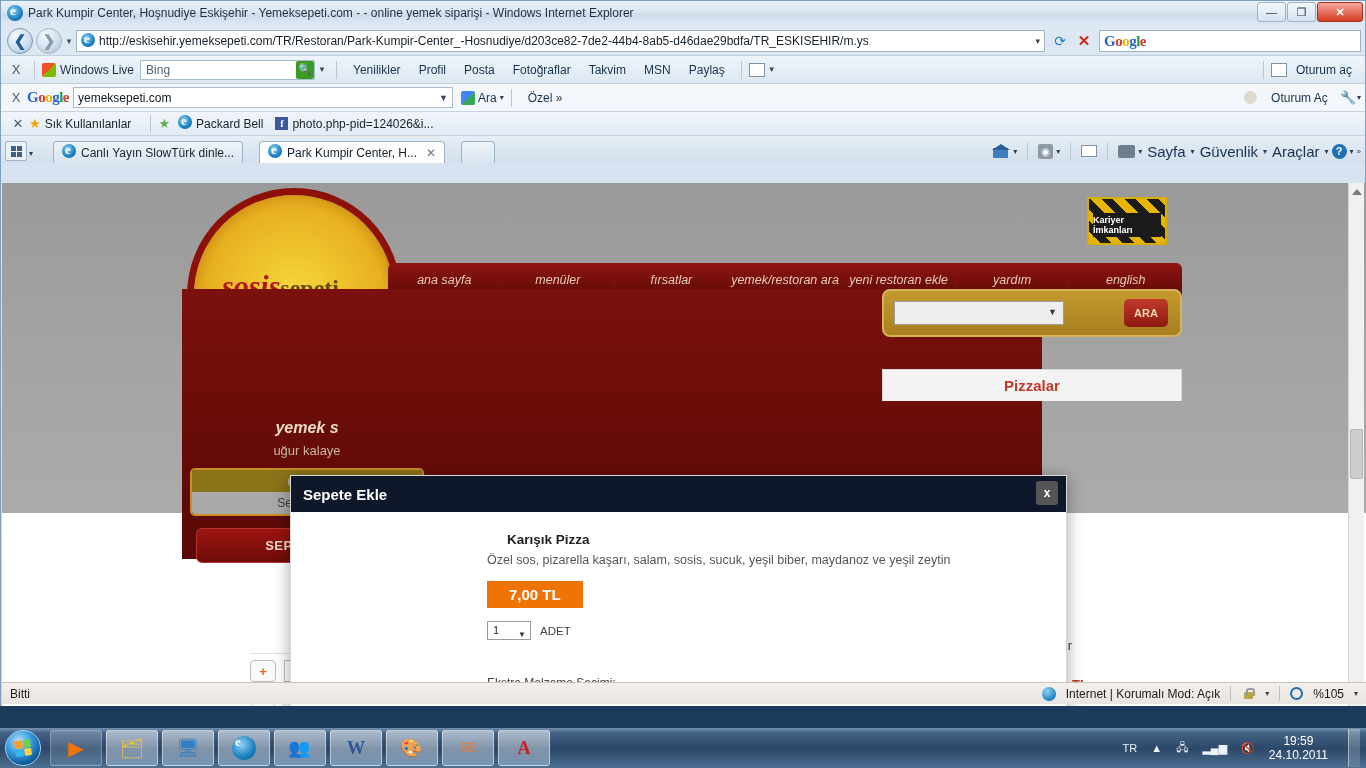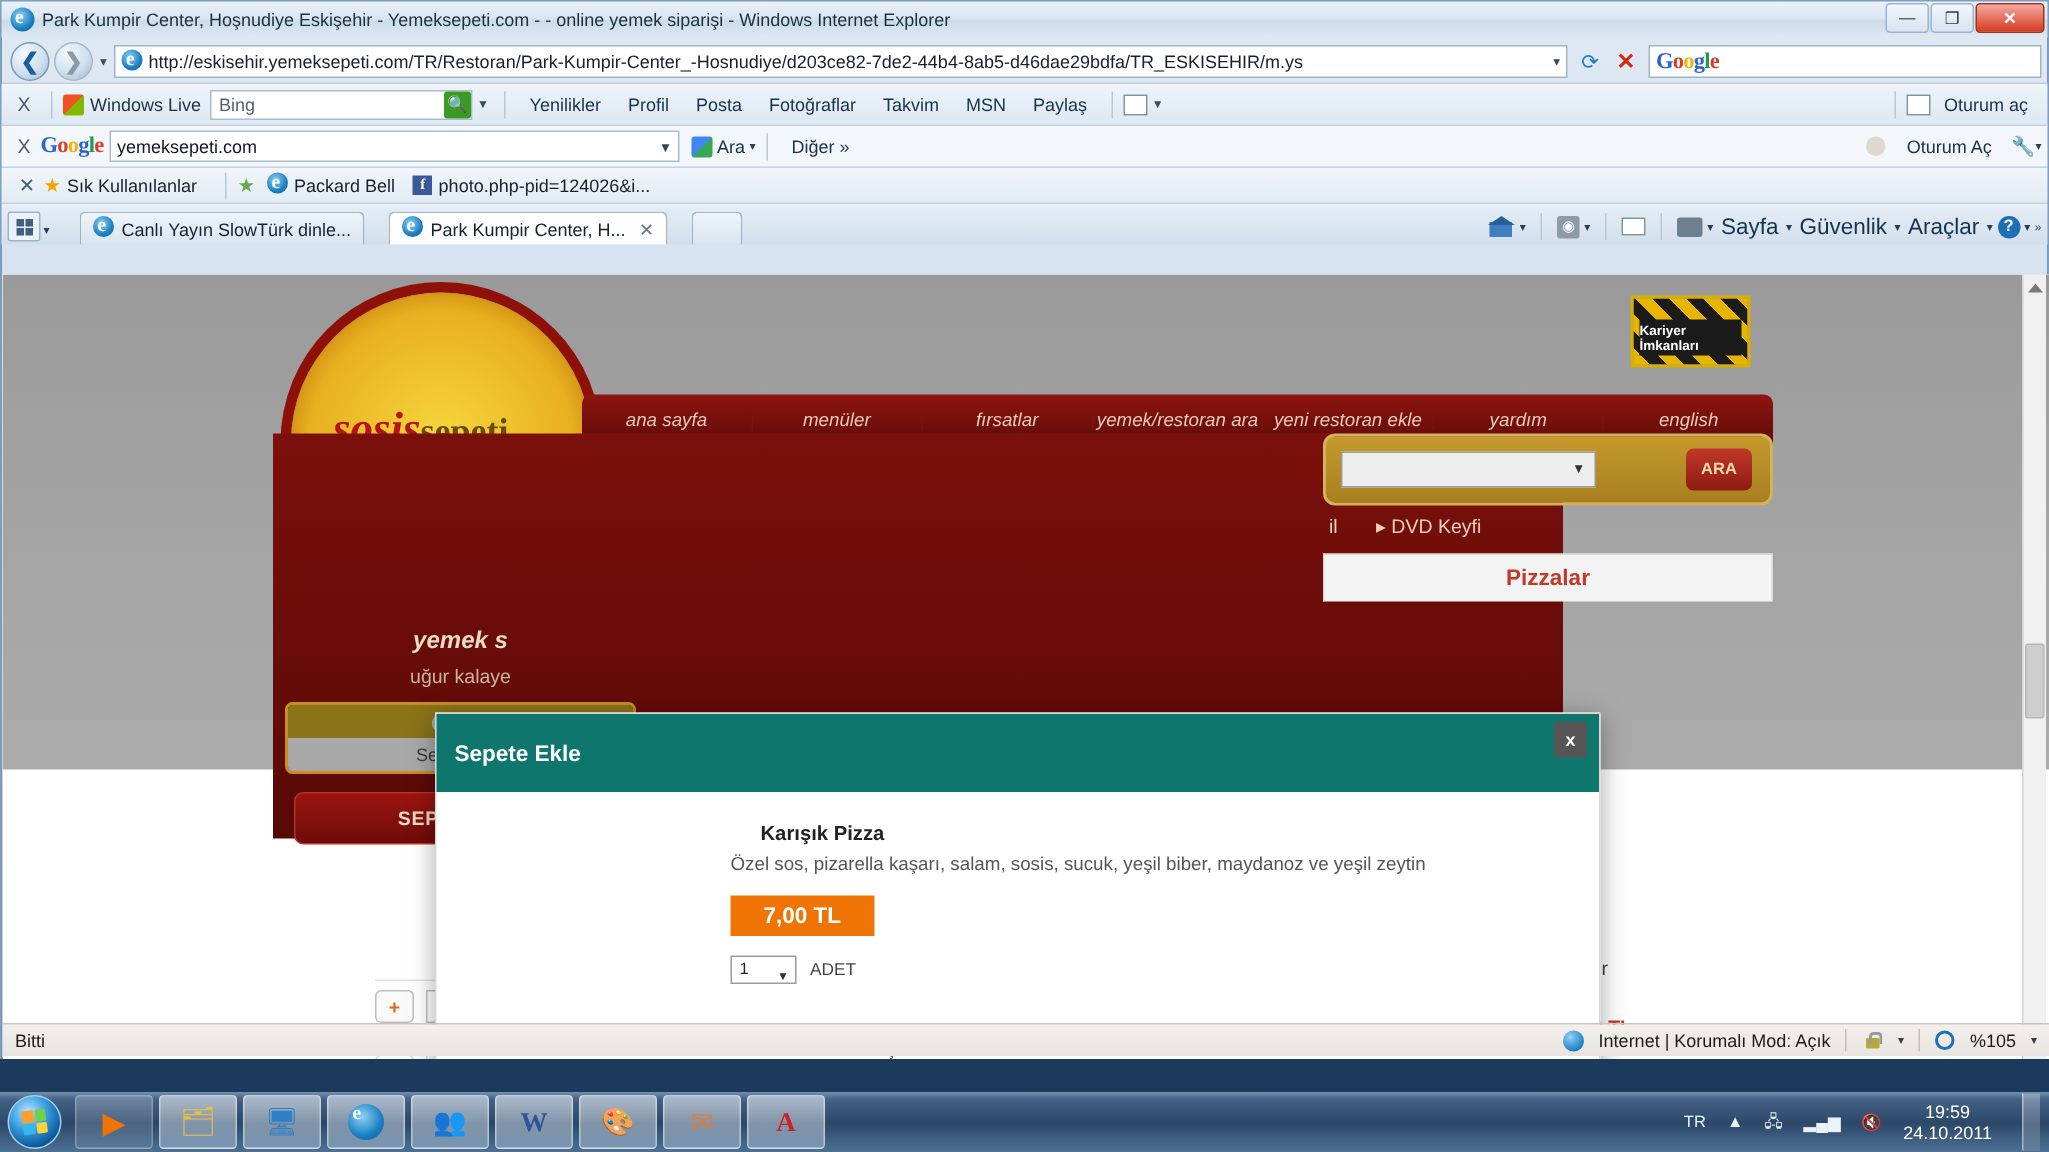--- a/index.html
+++ b/index.html
@@ -215,21 +215,21 @@
   .ml-row{display:flex;gap:8px;align-items:flex-start;padding:6px 0;border-top:1px solid #e2e2e2;}
   .ml-plus{width:26px;height:22px;border:1px solid #bdbdbd;border-radius:4px;color:#e0651b;
     display:flex;align-items:center;justify-content:center;font-weight:bold;background:#fafafa;}
   .ml-qty{width:26px;height:22px;border:1px solid #bdbdbd;background:#fff;text-align:center;line-height:20px;}
   .ml-name{color:#c0392b;font-weight:bold;text-decoration:underline;}
   .ml-price{color:#e0651b;font-weight:bold;}
 
   
   #modal{position:absolute;left:288px;top:292px;width:777px;height:375px;background:#fff;
     border:1px solid #d8d8d8;box-shadow:0 3px 16px rgba(0,0,0,.35);}
-  .modal-hd{height:52px;background:#0f766e;display:flex;align-items:center;padding:0 12px;position:relative;}
+  .modal-hd{height:36px;background:#0f172a;display:flex;align-items:center;padding:0 12px;position:relative;}
   .modal-hd .t{color:#fff;font-weight:bold;font-size:15px;}
   .modal-x{position:absolute;right:8px;top:5px;width:22px;height:24px;background:#555;border-radius:3px;
     color:#fff;font-weight:bold;font-size:12px;display:flex;align-items:center;justify-content:center;}
   .modal-bd{padding:20px 0 0 196px;position:relative;height:339px;}
   .prod-name{font-weight:bold;font-size:13.5px;color:#222;padding-left:20px;}
   .prod-desc{font-size:12.5px;color:#555;margin-top:6px;}
   .prod-price{display:inline-block;background:#f07405;color:#fff;font-weight:bold;font-size:15px;
     padding:5px 22px;margin-top:14px;}
   .qty-row{display:flex;align-items:center;gap:9px;margin-top:13px;}
   .qty-sel{width:44px;height:19px;border:1px solid #9b9b9b;background:#fff;position:relative;
@@ -344,21 +344,21 @@
     <span class="g-input">
       <span>yemeksepeti.com</span>
       <span class="cv">▼</span>
     </span>
     <span class="g-btn">
       <span class="g-sq"></span>
       <span>Ara</span>
       <span class="cv2">▾</span>
     </span>
     <span class="vsep"></span>
-    <span class="tb-link">Diğer »</span>
+    <span class="tb-link">Özel »</span>
     <span class="tb-right">
       <span style="width:13px;height:13px;border-radius:50%;background:#ddd9cf;display:inline-block;margin-right:5px;"></span>
       <span class="tb-link">Oturum Aç</span>
       <span style="font-size:13px;color:#3c6ea5;margin-left:4px;">🔧</span>
       <span class="cv2">▾</span>
     </span>
   </div>
 
   <div class="favrow">
     <span class="tb-x">✕</span>
@@ -452,24 +452,20 @@
       </div>
 
       <div class="red-body"></div>
 
       <div class="search-panel">
         <div class="sp-select">
             <span class="cv">▼</span>
           </div>
         <div class="sp-ara">ARA</div>
       </div>
-      <div class="dvd-row">
-        <span>il</span>
-        <span style="margin-left:22px;">▸ <span>DVD Keyfi</span></span>
-      </div>
 
       <div class="left-col">
         <div class="lc-title">yemek s</div>
         <div class="lc-sub">uğur kalaye</div>
         <div class="basket-box">
           <div class="basket-hd">
             <span style="color:#aaa;">⬤</span> <span>Yeni</span>
           </div>
           <div class="basket-bd">Sepetiniz h</div>
         </div>

